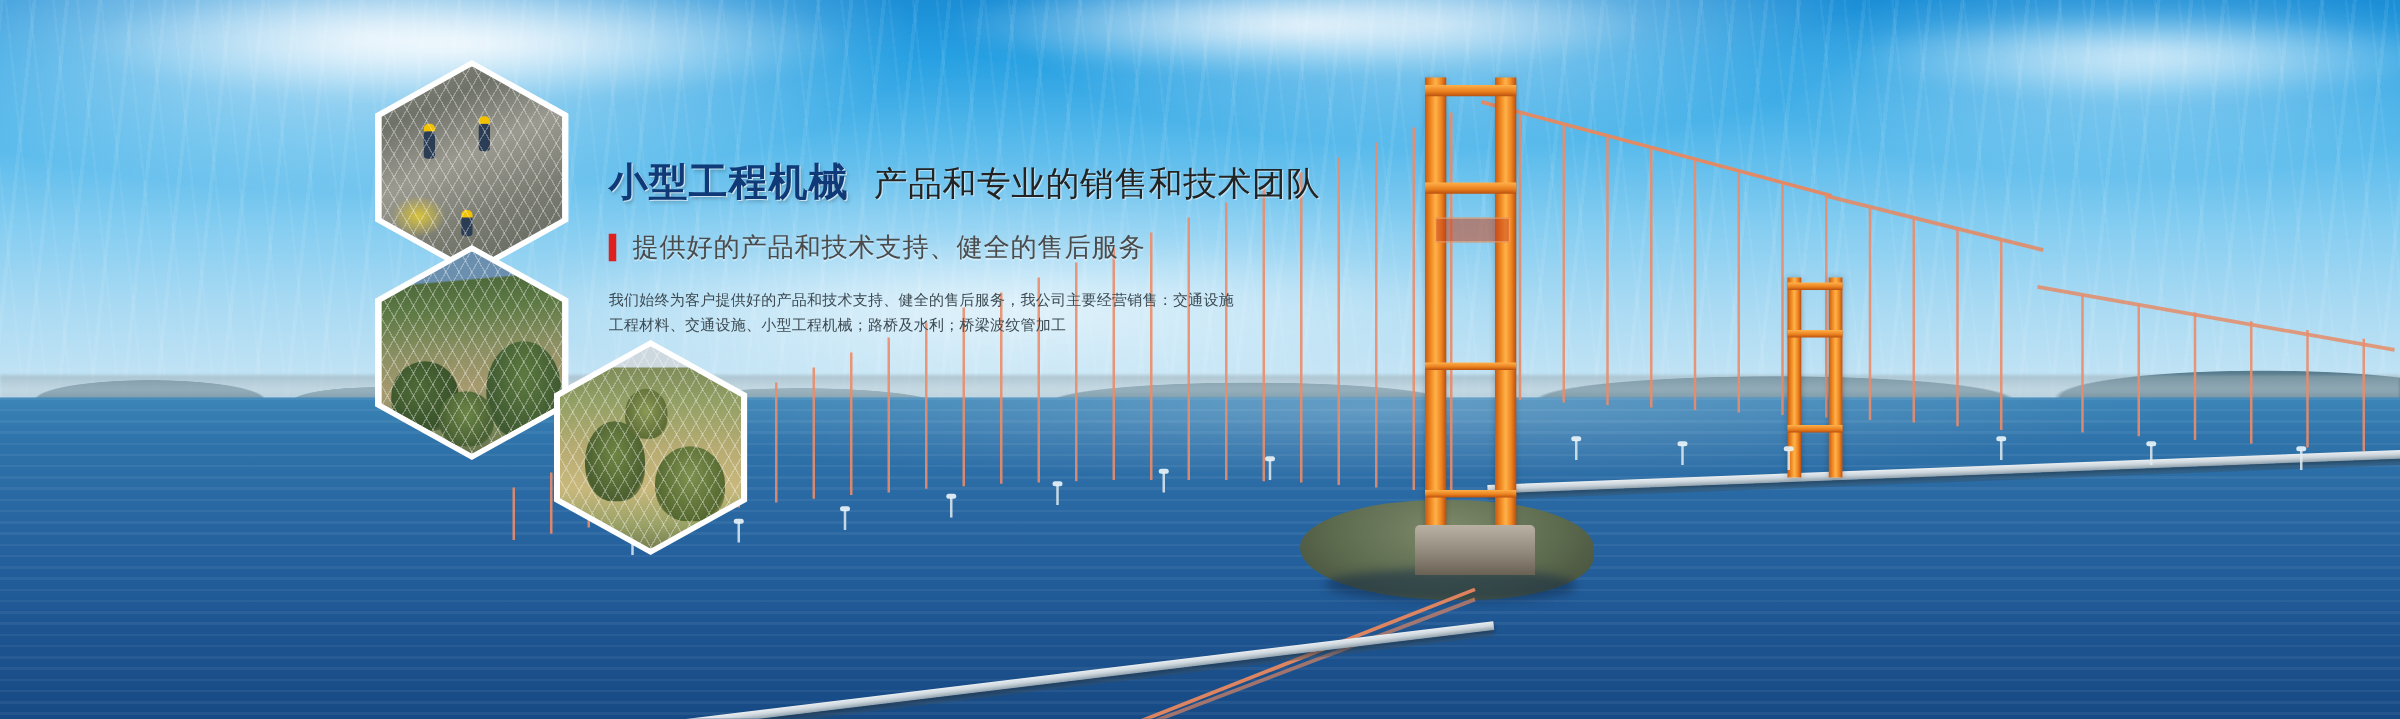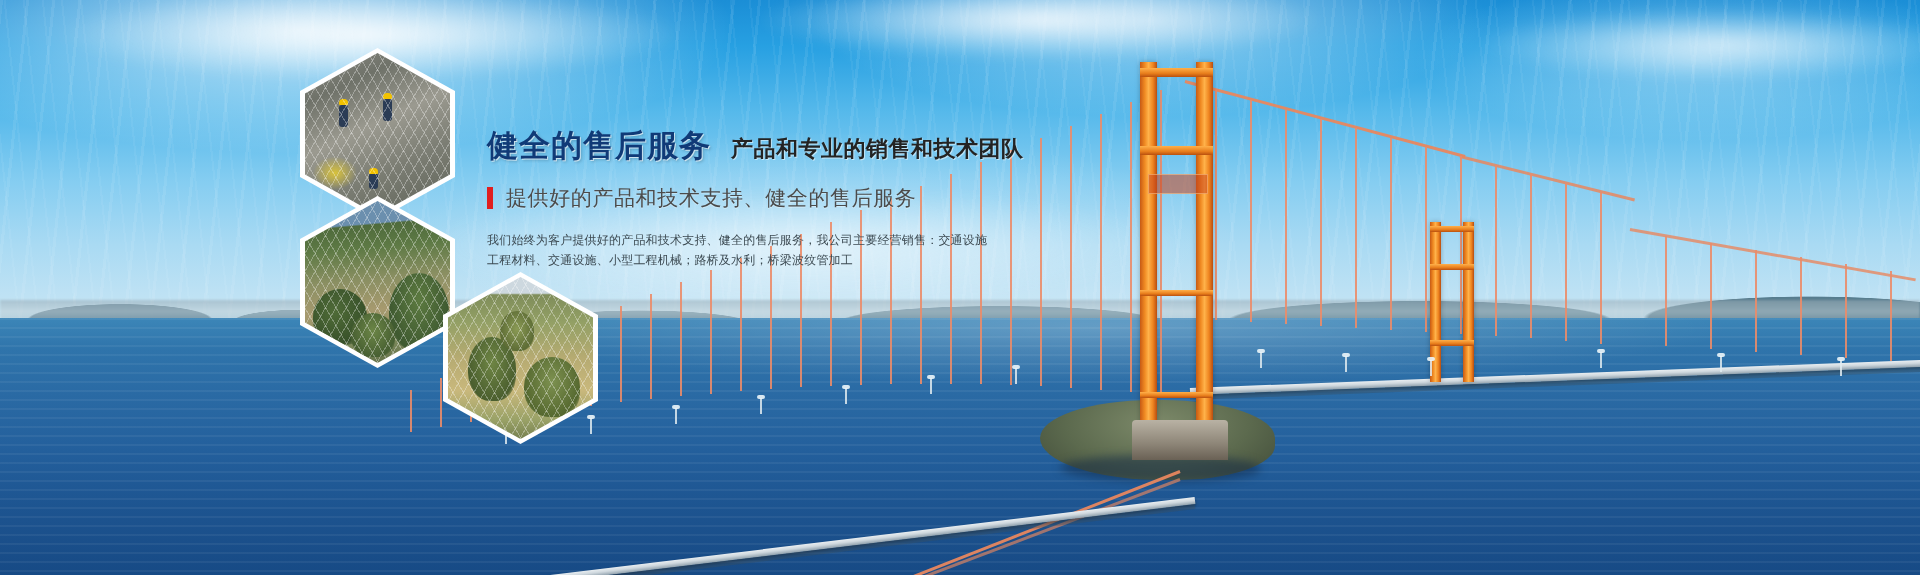--- a/index.html
+++ b/index.html
@@ -127,21 +127,21 @@
   .bush{position:absolute;border-radius:50% 50% 40% 45%;}
 
   
   .text-block{position:absolute;left:487px;top:125px;width:560px;}
   .headline{display:flex;align-items:baseline;white-space:nowrap;}
   .h-main{
     font-size:31px;font-weight:bold;letter-spacing:1px;color:#103a77;
     text-shadow:1px 1px 0 rgba(255,255,255,.65), 2px 2px 3px rgba(0,0,0,.18);
   }
   .h-sub{
-    font-size:22px;font-weight:bold;letter-spacing:.5px;color:#232323;
+    font-size:27px;font-weight:normal;letter-spacing:.5px;color:#232323;
     margin-left:20px;
     text-shadow:1px 1px 0 rgba(255,255,255,.5);
   }
   .subline{display:flex;align-items:center;margin-top:17px;}
   .redbar{width:6px;height:22px;background:#e01f1f;margin-right:13px;flex:0 0 auto;}
   .sub-text{font-size:21px;color:#4b4b4b;letter-spacing:.6px;text-shadow:0 1px 0 rgba(255,255,255,.35);}
   .para{margin-top:18px;font-size:12px;line-height:20px;color:#3c4a52;letter-spacing:.2px;max-width:420px;}
   .para div{white-space:nowrap;}
 </style>
 </head>
@@ -294,21 +294,21 @@
         <div class="bush" style="left:76px;top:80px;width:56px;height:60px;background:radial-gradient(ellipse at 50% 40%,#7d9150 0%,#55682f 72%,rgba(0,0,0,0) 88%);"></div>
         <div class="bush" style="left:52px;top:34px;width:34px;height:40px;background:radial-gradient(ellipse at 50% 45%,#8a9a55 0%,#5d6c35 72%,rgba(0,0,0,0) 88%);"></div>
       </div>
       <div class="mesh"></div>
     </div>
   </div>
 
   <div class="text-block">
 
     <div class="headline">
-      <span class="h-main">健全的售后服务</span>
+      <span class="h-main">小型工程机械</span>
       <span class="h-sub">产品和专业的销售和技术团队</span>
     </div>
 
     <div class="subline">
       <span class="redbar"></span>
       <span class="sub-text">提供好的产品和技术支持、健全的售后服务</span>
     </div>
 
     <div class="para">
       <div>我们始终为客户提供好的产品和技术支持、健全的售后服务，我公司主要经营销售：交通设施</div>

